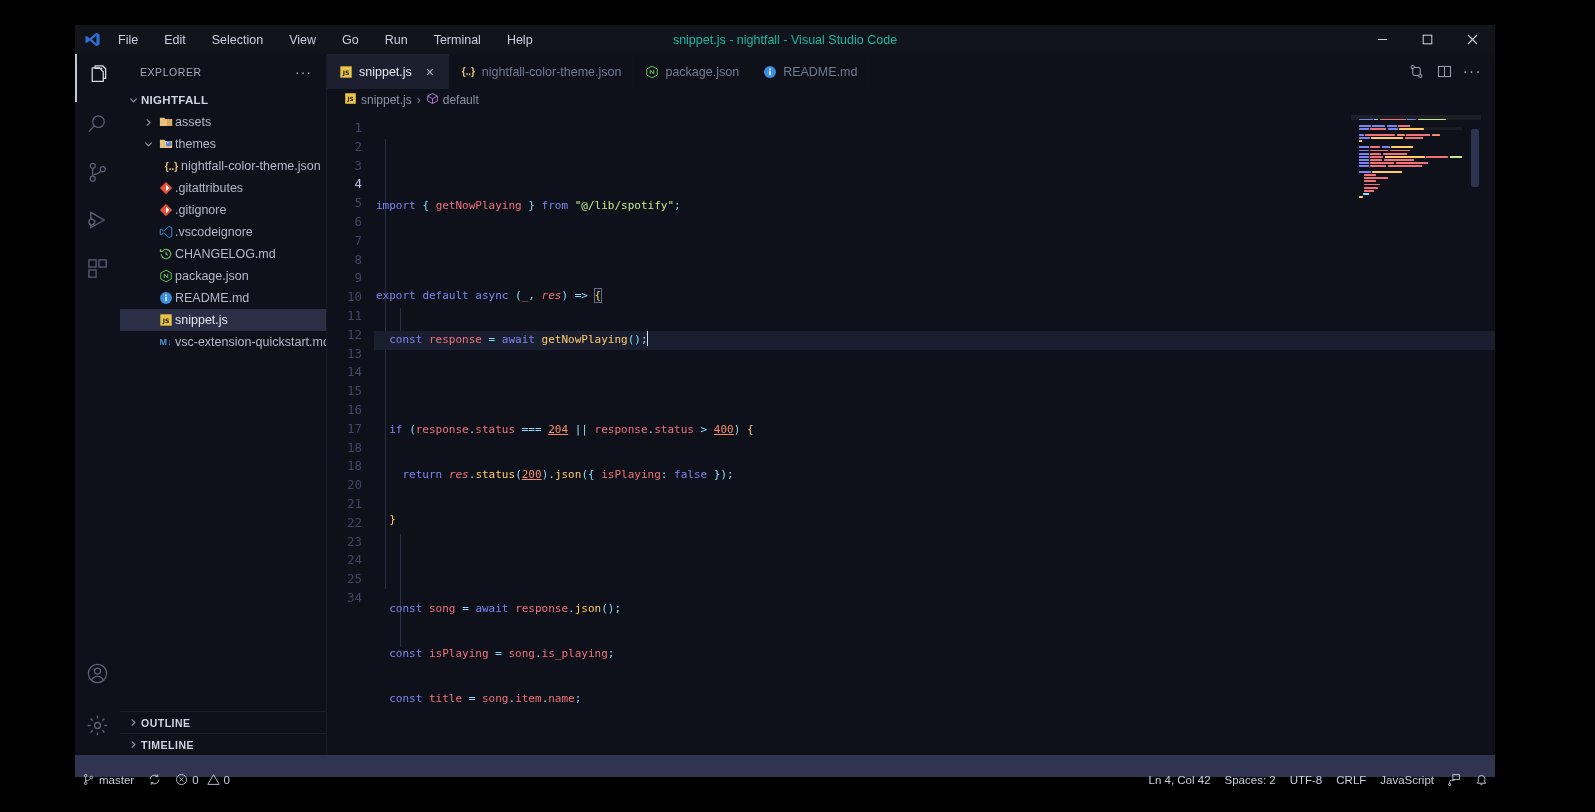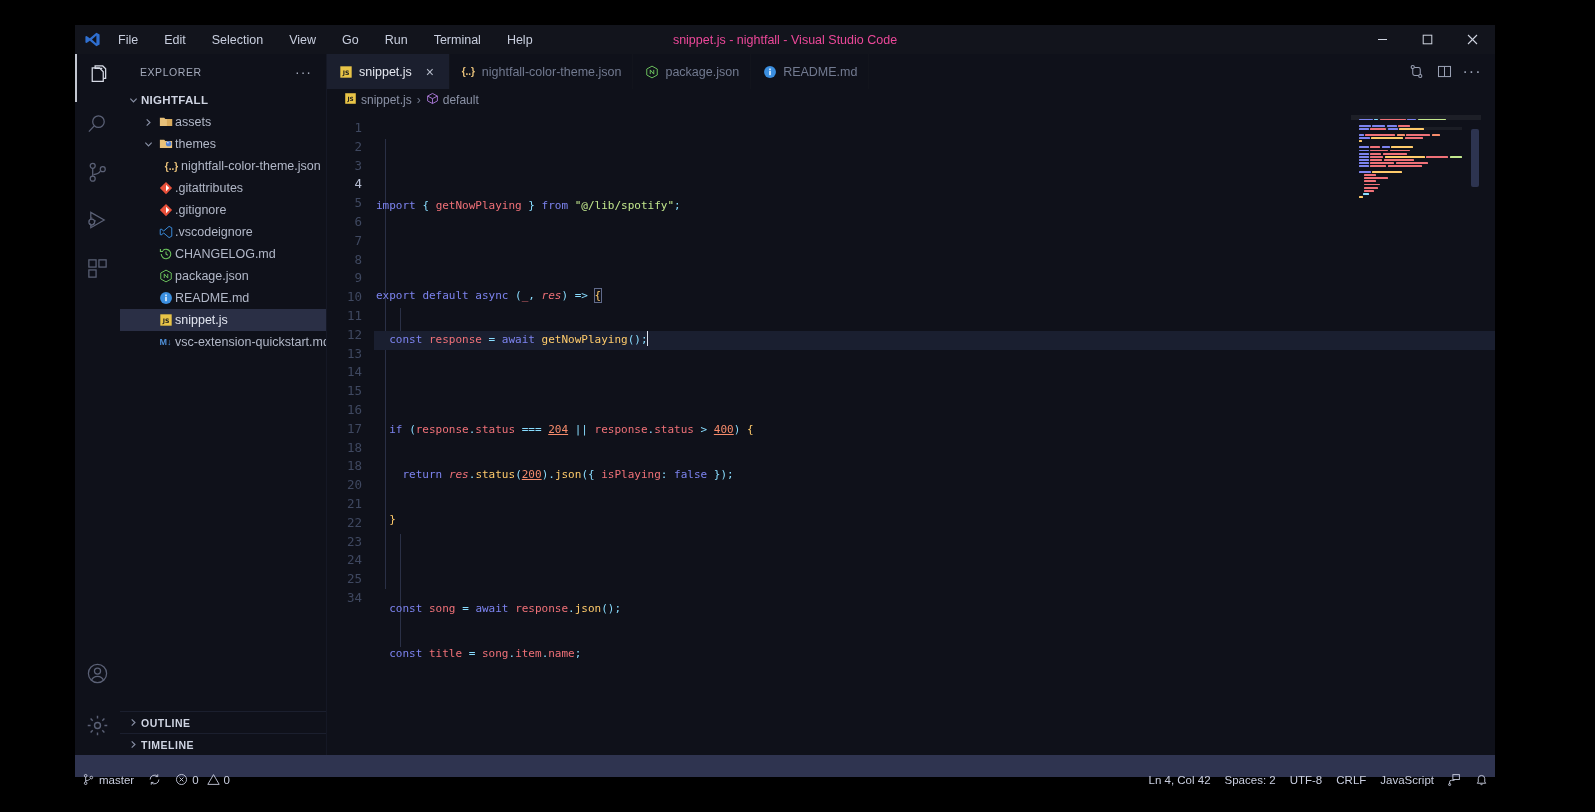--- a/index.html
+++ b/index.html
@@ -28,21 +28,21 @@
   }
   .vscode-logo { width: 34px; display:flex; align-items:center; justify-content:center; }
   .vscode-logo svg { width: 17px; height: 17px; }
   .menu { display: flex; align-items: center; gap: 8px; }
   .menu-item {
     padding: 4px 9px; font-size: 12.5px; color: #c8cede;
     cursor: default; border-radius: 3px;
   }
   .window-title {
     position: absolute; left: 0; right: 0; text-align: center;
-    font-size: 12.5px; color: #ec4899; pointer-events: none;
+    font-size: 12.5px; color: #14b8a6; pointer-events: none;
   }
   .wincontrols { margin-left: auto; display: flex; height: 100%; }
   .wc { width: 45px; display: flex; align-items: center; justify-content: center; color: #cfd4e0; }
   .wc svg { width: 11px; height: 11px; }
 
   
   .body { flex: 1; display: flex; min-height: 0; }
 
   
   .activitybar {
@@ -552,20 +552,21 @@
           <div class="ln"><span class="t-kw">import</span><span class="t-plain"> </span><span class="t-punc">{</span><span class="t-plain"> </span><span class="t-var">getNowPlaying</span><span class="t-plain"> </span><span class="t-punc">}</span><span class="t-plain"> </span><span class="t-kw">from</span><span class="t-plain"> </span><span class="t-str">"@/lib/spotify"</span><span class="t-punc">;</span></div>
           <div class="ln"> </div>
           <div class="ln"><span class="t-kw">export</span><span class="t-plain"> </span><span class="t-kw">default</span><span class="t-plain"> </span><span class="t-kw">async</span><span class="t-plain"> </span><span class="t-punc">(</span><span class="t-param">_</span><span class="t-punc">,</span><span class="t-plain"> </span><span class="t-param">res</span><span class="t-punc">)</span><span class="t-plain"> </span><span class="t-punc">=&gt;</span><span class="t-plain"> </span><span class="t-brace t-bracket-hl">{</span></div>
           <div class="ln cur"><span class="t-plain">  </span><span class="t-kw">const</span><span class="t-plain"> </span><span class="t-var">response</span><span class="t-plain"> </span><span class="t-op">=</span><span class="t-plain"> </span><span class="t-kw">await</span><span class="t-plain"> </span><span class="t-fn">getNowPlaying</span><span class="t-punc">()</span><span class="t-punc">;</span><span class="cursor"></span></div>
           <div class="ln"> </div>
           <div class="ln"><span class="t-plain">  </span><span class="t-kw">if</span><span class="t-plain"> </span><span class="t-punc">(</span><span class="t-var">response</span><span class="t-punc">.</span><span class="t-prop">status</span><span class="t-plain"> </span><span class="t-op">===</span><span class="t-plain"> </span><span class="t-num">204</span><span class="t-plain"> </span><span class="t-op">||</span><span class="t-plain"> </span><span class="t-var">response</span><span class="t-punc">.</span><span class="t-prop">status</span><span class="t-plain"> </span><span class="t-op">&gt;</span><span class="t-plain"> </span><span class="t-num">400</span><span class="t-punc">)</span><span class="t-plain"> </span><span class="t-brace">{</span></div>
           <div class="ln"><span class="t-plain">    </span><span class="t-kw">return</span><span class="t-plain"> </span><span class="t-param">res</span><span class="t-punc">.</span><span class="t-fn">status</span><span class="t-punc">(</span><span class="t-num">200</span><span class="t-punc">)</span><span class="t-punc">.</span><span class="t-fn">json</span><span class="t-punc">({</span><span class="t-plain"> </span><span class="t-var">isPlaying</span><span class="t-punc">:</span><span class="t-plain"> </span><span class="t-kw">false</span><span class="t-plain"> </span><span class="t-punc">});</span></div>
           <div class="ln"><span class="t-plain">  </span><span class="t-brace">}</span></div>
           <div class="ln"> </div>
           <div class="ln"><span class="t-plain">  </span><span class="t-kw">const</span><span class="t-plain"> </span><span class="t-var">song</span><span class="t-plain"> </span><span class="t-op">=</span><span class="t-plain"> </span><span class="t-kw">await</span><span class="t-plain"> </span><span class="t-var">response</span><span class="t-punc">.</span><span class="t-fn">json</span><span class="t-punc">();</span></div>
+          <div class="ln"><span class="t-plain">  </span><span class="t-kw">const</span><span class="t-plain"> </span><span class="t-var">isPlaying</span><span class="t-plain"> </span><span class="t-op">=</span><span class="t-plain"> </span><span class="t-var">song</span><span class="t-punc">.</span><span class="t-prop">is_playing</span><span class="t-punc">;</span></div>
           <div class="ln"><span class="t-plain">  </span><span class="t-kw">const</span><span class="t-plain"> </span><span class="t-var">title</span><span class="t-plain"> </span><span class="t-op">=</span><span class="t-plain"> </span><span class="t-var">song</span><span class="t-punc">.</span><span class="t-prop">item</span><span class="t-punc">.</span><span class="t-prop">name</span><span class="t-punc">;</span></div>
           
           
           
           
           
           
           
           
           

